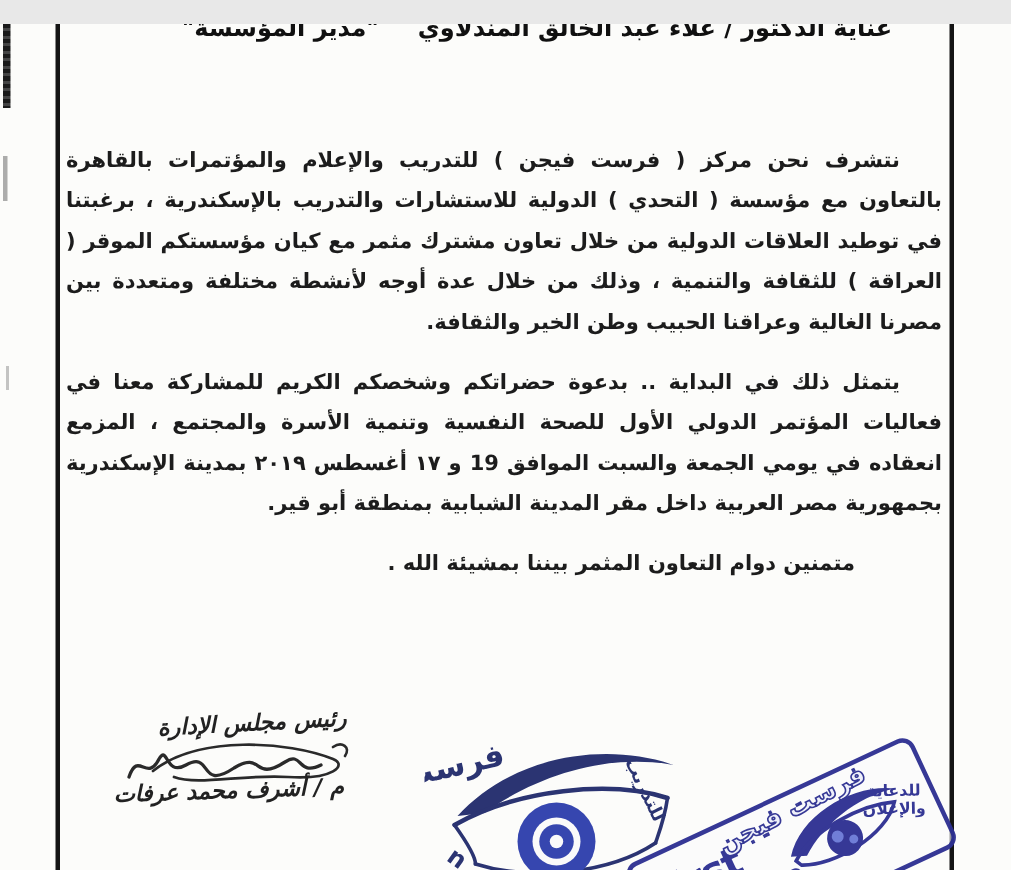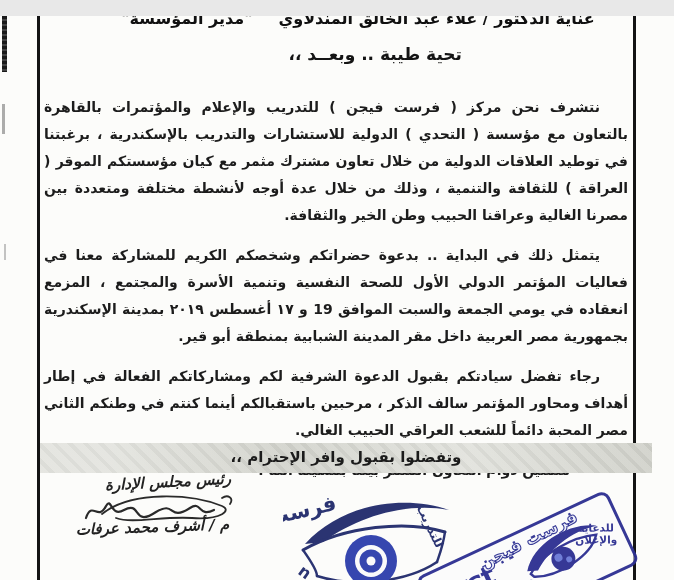--- a/index.html
+++ b/index.html
@@ -78,30 +78,27 @@
   <div class="border-v border-right"></div>
 
   <div class="scan-strip"></div>
   <div class="scan-mark1"></div>
   <div class="scan-mark2"></div>
 
   <div class="attention">
     <span>عناية الدكتور / علاء عبد الخالق المندلاوي</span><span class="role">"مدير المؤسسة"</span>
   </div>
 
-  <div class="greeting">تحية طيبة .. وبعــد ،،</div>
 
   <div class="body-text">
     <p>نتشرف نحن مركز ( فرست فيجن ) للتدريب والإعلام والمؤتمرات بالقاهرة بالتعاون مع مؤسسة ( التحدي ) الدولية للاستشارات والتدريب بالإسكندرية ، برغبتنا في توطيد العلاقات الدولية من خلال تعاون مشترك مثمر مع كيان مؤسستكم الموقر ( العراقة ) للثقافة والتنمية ، وذلك من خلال عدة أوجه لأنشطة مختلفة ومتعددة بين مصرنا الغالية وعراقنا الحبيب وطن الخير والثقافة.</p>
     <p>يتمثل ذلك في البداية .. بدعوة حضراتكم وشخصكم الكريم للمشاركة معنا في فعاليات المؤتمر الدولي الأول للصحة النفسية وتنمية الأسرة والمجتمع ، المزمع انعقاده في يومي الجمعة والسبت الموافق 19 و ١٧ أغسطس ٢٠١٩ بمدينة الإسكندرية بجمهورية مصر العربية داخل مقر المدينة الشبابية بمنطقة أبو قير.</p>
-    <p>رجاء تفضل سيادتكم بقبول الدعوة الشرفية لكم ومشاركاتكم الفعالة في إطار أهداف ومحاور المؤتمر سالف الذكر ، مرحبين باستقبالكم أينما كنتم في وطنكم الثاني مصر المحبة دائماً للشعب العراقي الحبيب الغالي.</p>
     <p class="wish">متمنين دوام التعاون المثمر بيننا بمشيئة الله .</p>
   </div>
 
-  <div class="respect-band">وتفضلوا بقبول وافر الإحترام ،،</div>
 
   <div class="sig-title">رئيس مجلس الإدارة</div>
   <svg class="sig-scribble" width="175" height="44" viewBox="0 0 175 44">
     <path d="M14,30 C20,12 26,34 34,18 C40,8 38,30 52,22 C70,12 60,40 84,24 C104,12 96,34 118,20 C130,12 126,30 142,22" fill="none" stroke="#2a2a2a" stroke-width="2.2" stroke-linecap="round"></path>
     <path d="M30,26 C60,2 120,6 150,18 C160,22 150,32 120,30 C90,28 60,36 44,30" fill="none" stroke="#2a2a2a" stroke-width="1.8" stroke-linecap="round"></path>
     <path d="M150,10 C156,6 162,10 158,16" fill="none" stroke="#2a2a2a" stroke-width="1.8" stroke-linecap="round"></path>
   </svg>
   <div class="sig-name">م / أشرف محمد عرفات</div>
 
   <svg class="round-stamp" viewBox="0 0 190 132">

